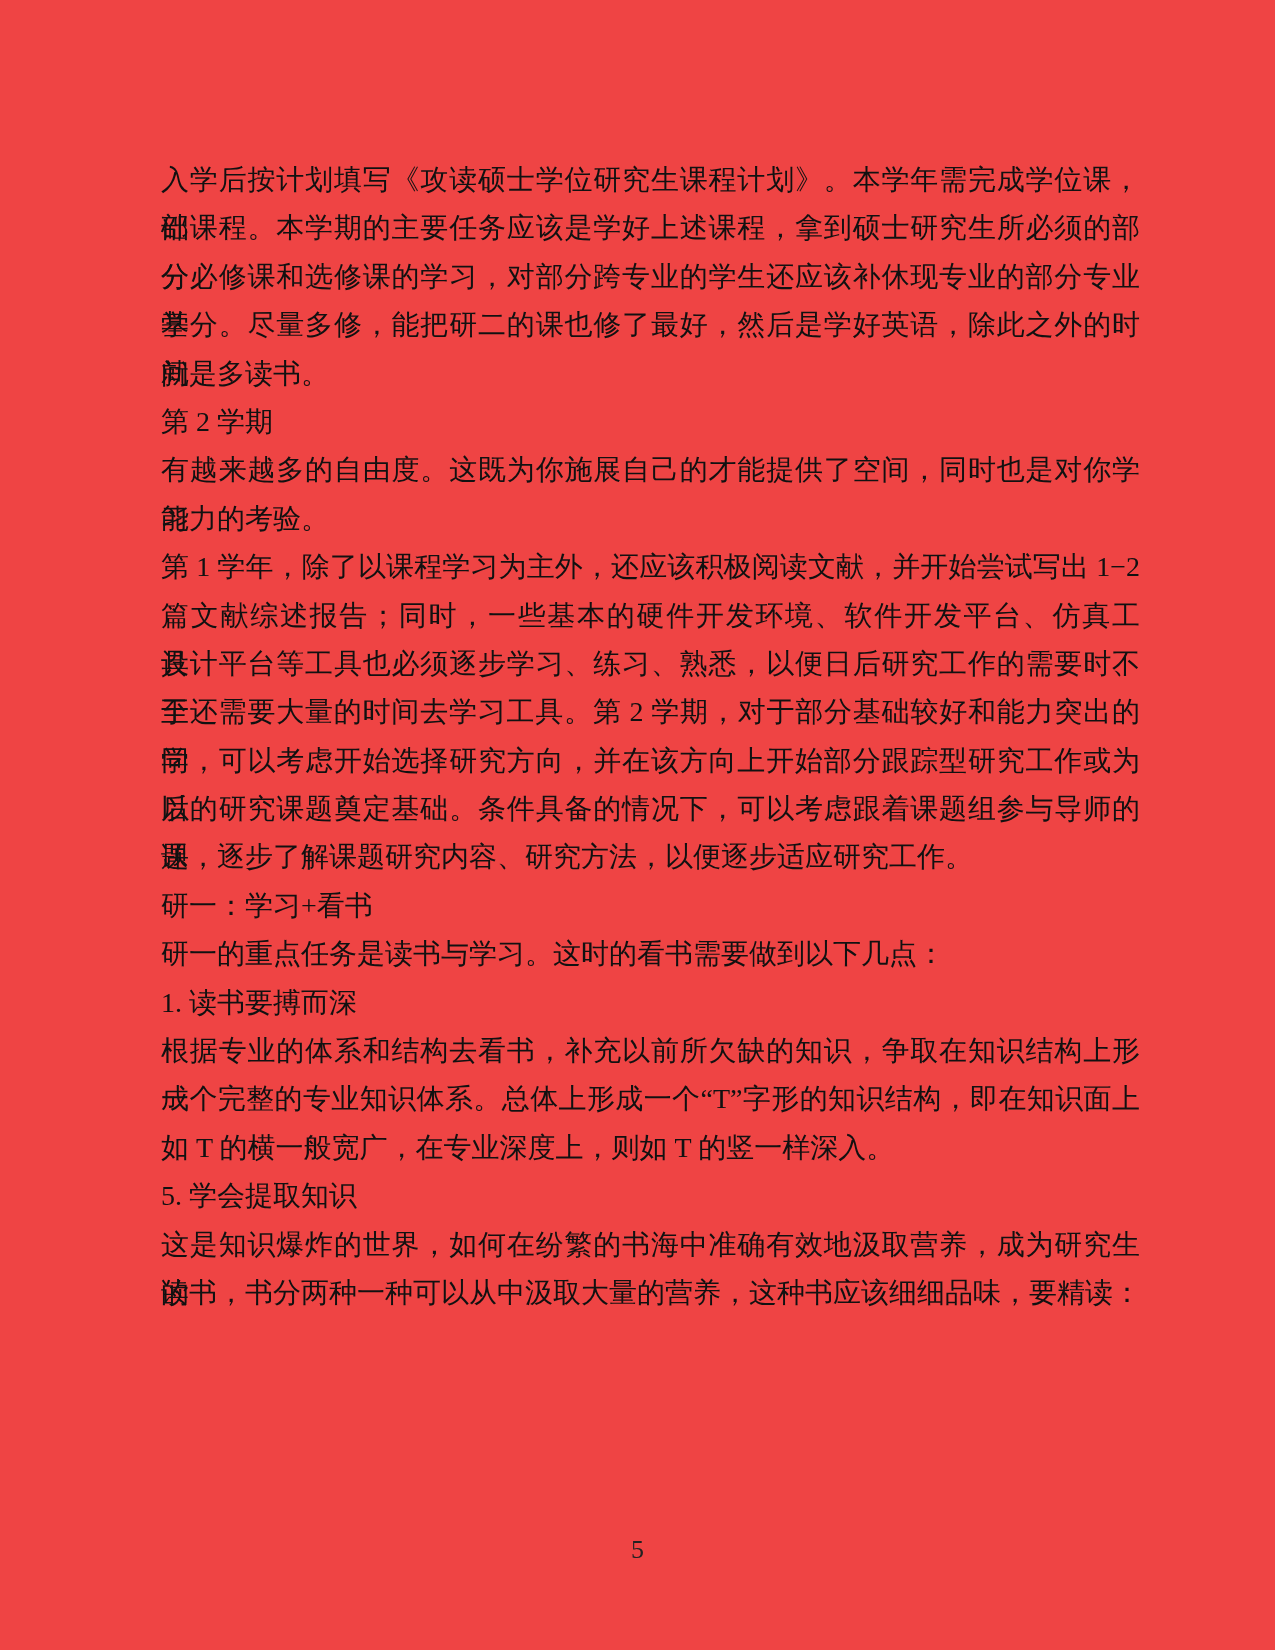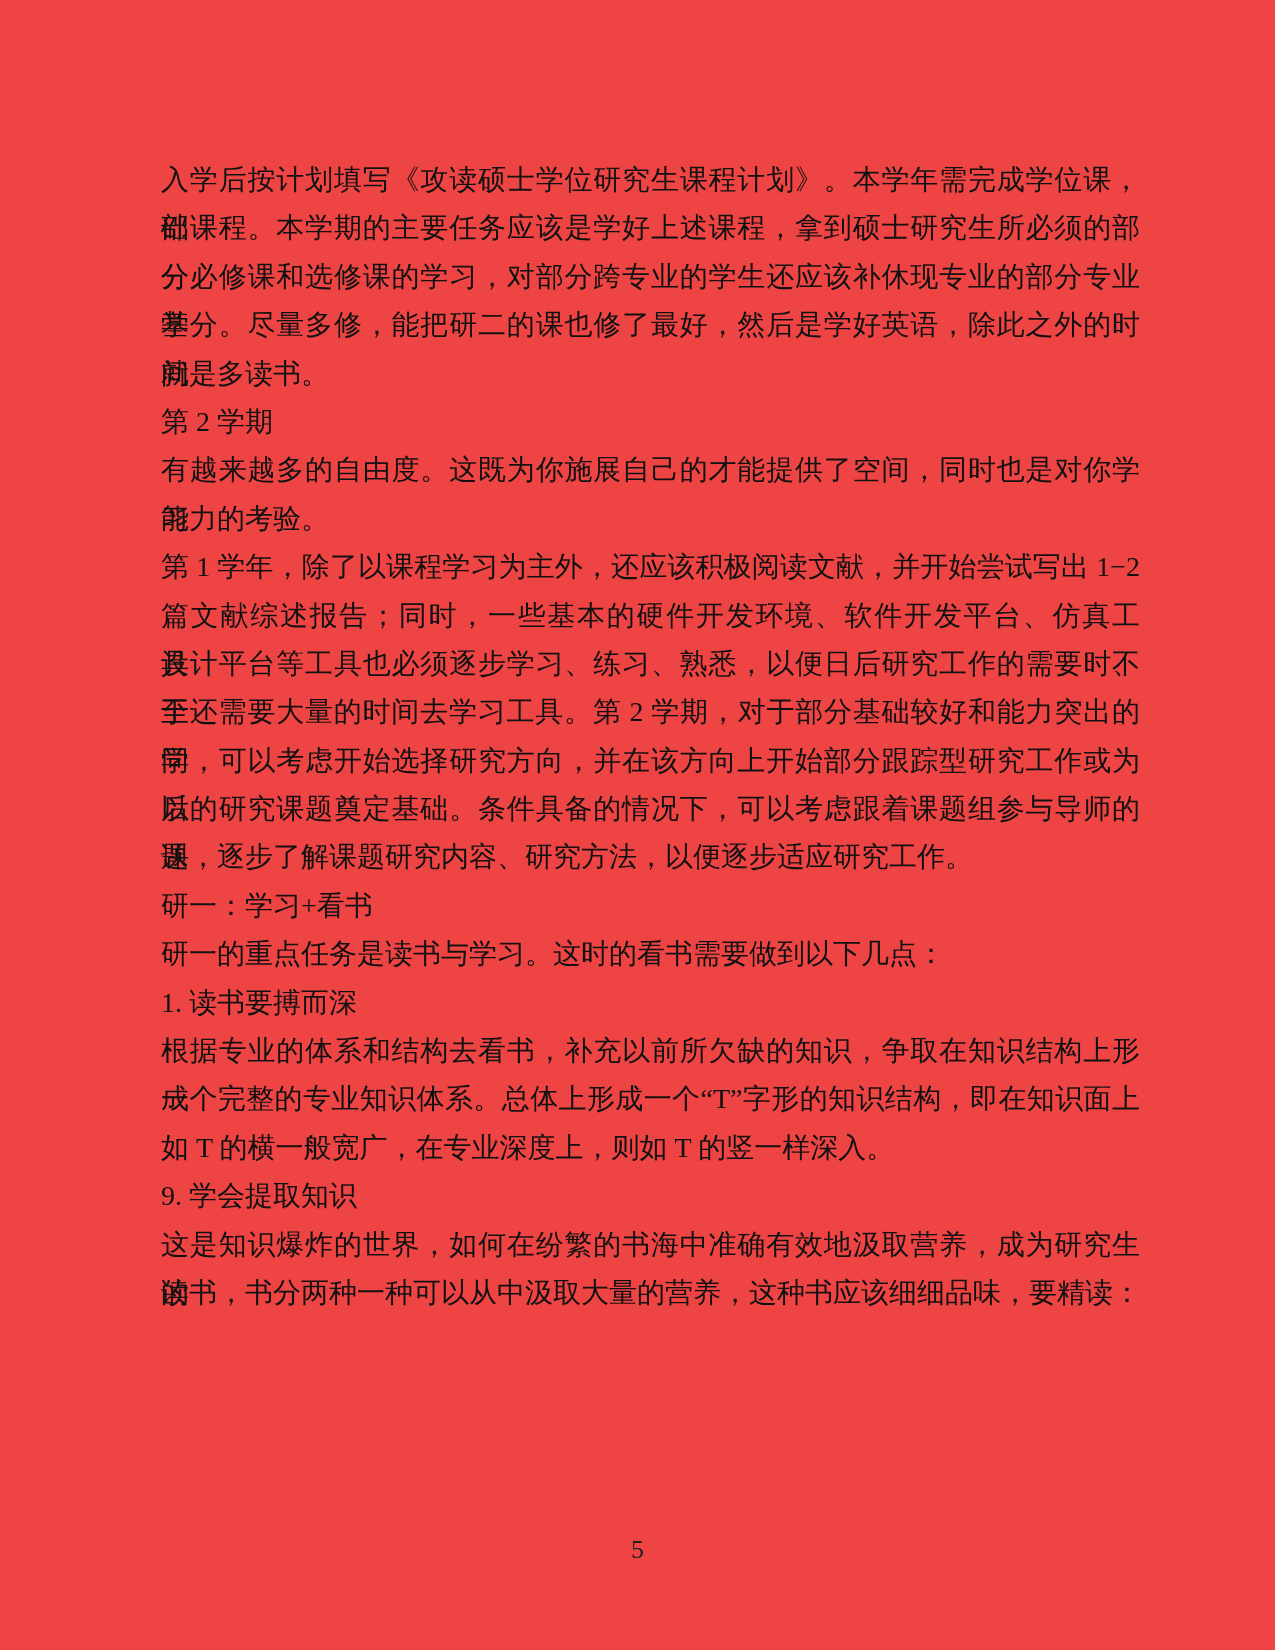--- a/index.html
+++ b/index.html
@@ -65,18 +65,18 @@
       <div class="doc-line j">于还需要大量的时间去学习工具。第 2 学期，对于部分基础较好和能力突出的同</div>
       <div class="doc-line j">学，可以考虑开始选择研究方向，并在该方向上开始部分跟踪型研究工作或为以</div>
       <div class="doc-line j">后的研究课题奠定基础。条件具备的情况下，可以考虑跟着课题组参与导师的课</div>
       <div class="doc-line">题，逐步了解课题研究内容、研究方法，以便逐步适应研究工作。</div>
       <div class="doc-line">研一：学习+看书</div>
       <div class="doc-line">研一的重点任务是读书与学习。这时的看书需要做到以下几点：</div>
       <div class="doc-line">1.  读书要搏而深</div>
       <div class="doc-line j">根据专业的体系和结构去看书，补充以前所欠缺的知识，争取在知识结构上形成</div>
       <div class="doc-line j">一个完整的专业知识体系。总体上形成一个“T”字形的知识结构，即在知识面上</div>
       <div class="doc-line">如 T 的横一般宽广，在专业深度上，则如 T 的竖一样深入。</div>
-      <div class="doc-line">9.  学会提取知识</div>
+      <div class="doc-line">5.  学会提取知识</div>
       <div class="doc-line j">这是知识爆炸的世界，如何在纷繁的书海中准确有效地汲取营养，成为研究生读</div>
       <div class="doc-line">的书，书分两种一种可以从中汲取大量的营养，这种书应该细细品味，要精读：</div>
     </div>
   <div class="page-number">5</div>
 </div>
 
 </body></html>

